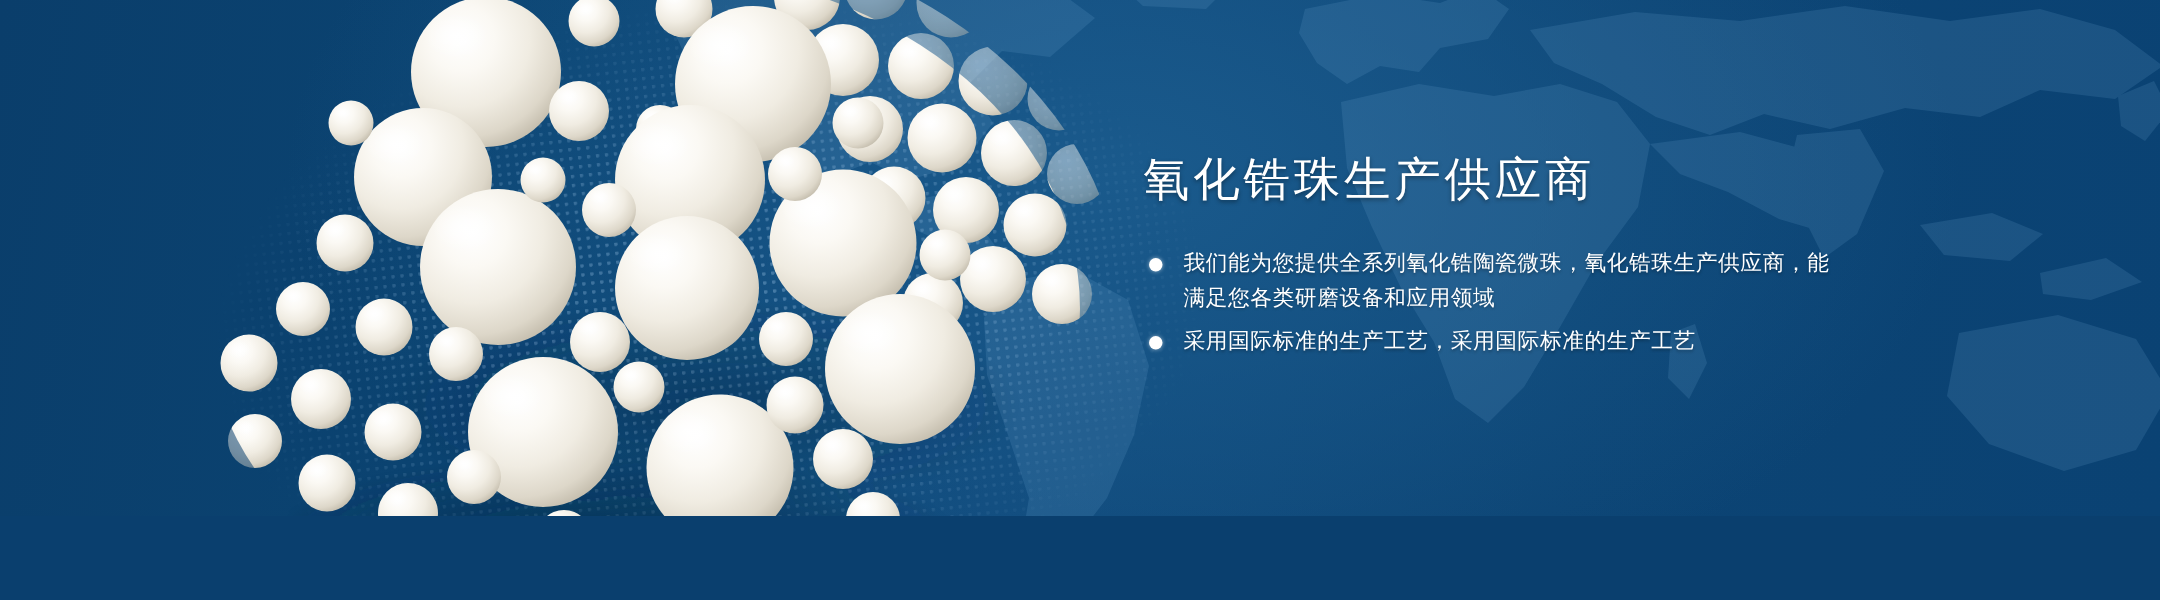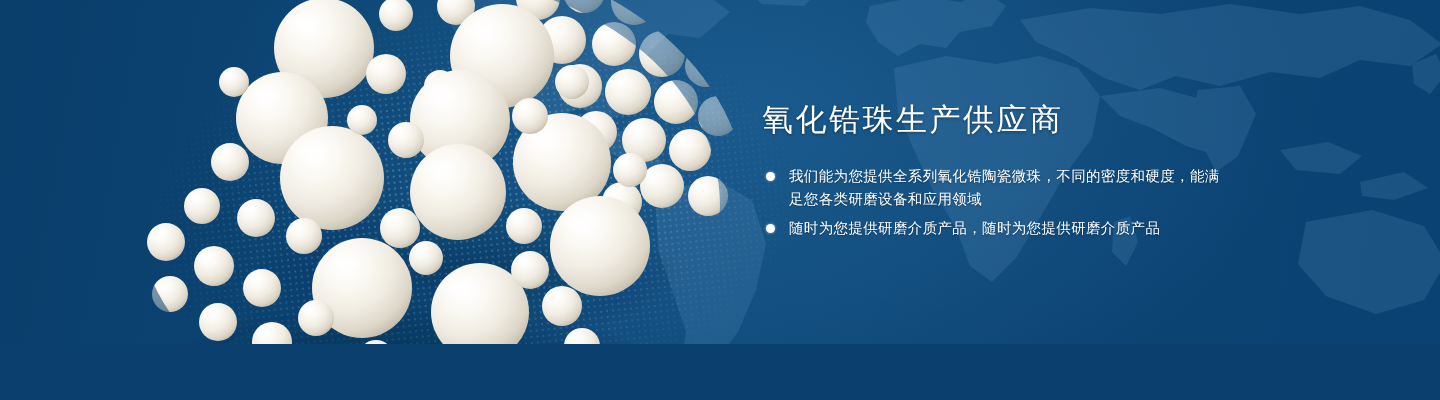--- a/index.html
+++ b/index.html
@@ -429,25 +429,25 @@
   </div>
 
   <div id="copy">
 
     <h1 id="headline">氧化锆珠生产供应商</h1>
 
     <ul id="bullet-list">
 
       <li class="bullet-item">
         <span class="bullet-dot"></span>
-        <span class="bullet-text">我们能为您提供全系列氧化锆陶瓷微珠，不同的密度和硬度，能满足您各类研磨设备和应用领域</span>
+        <span class="bullet-text">我们能为您提供全系列氧化锆陶瓷微珠，氧化锆珠生产供应商，能满足您各类研磨设备和应用领域</span>
       </li>
 
 
       <li class="bullet-item">
         <span class="bullet-dot"></span>
-        <span class="bullet-text">随时为您提供研磨介质产品，随时为您提供研磨介质产品</span>
+        <span class="bullet-text">采用国际标准的生产工艺，采用国际标准的生产工艺</span>
       </li>
 
     </ul>
   </div>
 
 </div>
 
 </body></html>

